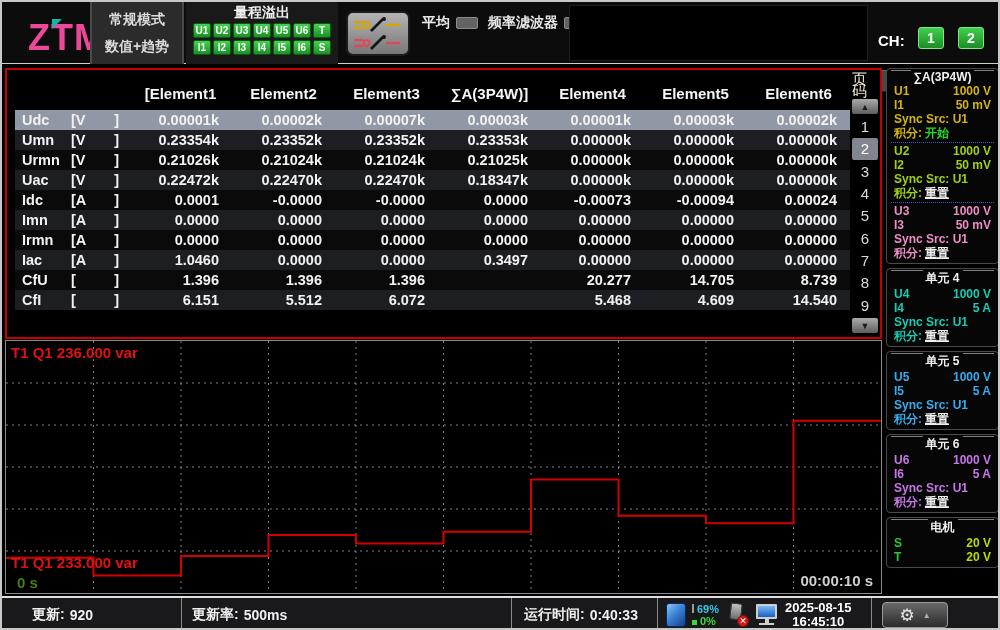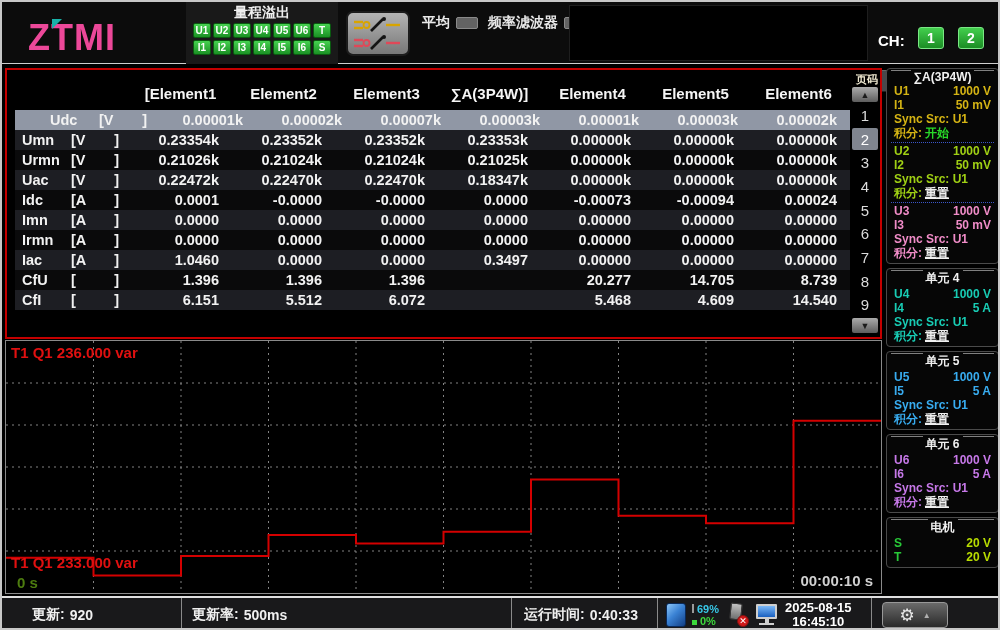--- a/index.html
+++ b/index.html
@@ -41,26 +41,26 @@
   .ch-btn.on  { background:linear-gradient(#43cf4e,#1b8d24); border:1px solid #7ae884; color:#fff; }
   .ch-btn.off { background:#48484c; border:1px solid #222; border-top-color:#666; color:#8a8a90; }
   
   .tablebox { position:absolute; left:3px; top:66px; width:877px; height:271px; border:2px solid #c40000; background:#000; }
   .tbl { position:absolute; left:8px; top:6px; right:30px; }
   .tbl-head, .tbl-row { display:grid; grid-template-columns:54px 60px repeat(7,1fr); align-items:center; }
   .tbl-head { height:34px; color:#f5f5f5; font-weight:bold; font-size:15px; }
   .tbl-head .hcell { text-align:center; }
   .tbl-row { height:20px; font-size:14.5px; font-weight:600; color:#f2f2f2; background:#0a0a0b; }
   .tbl-row.alt { background:#1d1e23; }
-  .tbl-row.hl  { background:#9097a5;padding-left:28px; }
+  .tbl-row.hl  { background:#9097a5; }
   .cell-name { padding-left:7px; }
   .cell-unit { display:flex; justify-content:space-between; padding:0 10px 0 2px; }
   .cell-val  { text-align:right; padding-right:13px; }
   .pager { position:absolute; right:2px; top:3px; bottom:4px; width:26px; display:flex; flex-direction:column; gap:2px; }
-  .pg-label { text-align:right; color:#efe9d0; font-size:11px; font-weight:bold; line-height:12px; }
+  .pg-label { text-align:left; color:#efe9d0; font-size:15px; font-weight:normal; line-height:12px; }
   .pg-btn { height:15px; background:linear-gradient(#ababab,#5d5d5d); border-radius:2px; color:#1a1a1a;
     font-size:9px; display:flex; align-items:center; justify-content:center; }
   .pg-num { flex:1; display:flex; align-items:center; justify-content:center; font-size:15px; color:#dcdcdc; border-radius:2px; }
   .pg-num.active { background:#80858f; color:#fff; }
   
   .chartbox { position:absolute; left:3px; top:338px; width:877px; height:254px; border:1px solid #8a8a8a; background:#000; }
   .chartbox svg { position:absolute; left:0; top:0; width:875px; height:252px; }
   .ch-lbl { position:absolute; font-size:15px; font-weight:bold; color:#e01010; }
   .ch-top { left:5px; top:3px; }
   .ch-bot { left:5px; bottom:22px; }
@@ -110,20 +110,24 @@
 </head>
 <body>
 
 <div class="screen">
 
   <div class="header">
     <div class="logo">
       <span>ZTMI</span>
       <span class="logo-tri"></span>
     </div>
+    <div class="mode-box">
+      <span>常规模式</span>
+      <span>数值+趋势</span>
+    </div>
     <div class="ovr">
       <div class="ovr-title">量程溢出</div>
       <div class="ovr-row" id="ovr-row1">
           <div class="chip">U1</div>
           <div class="chip">U2</div>
           <div class="chip">U3</div>
           <div class="chip">U4</div>
           <div class="chip">U5</div>
           <div class="chip">U6</div>
           <div class="chip">T</div>

